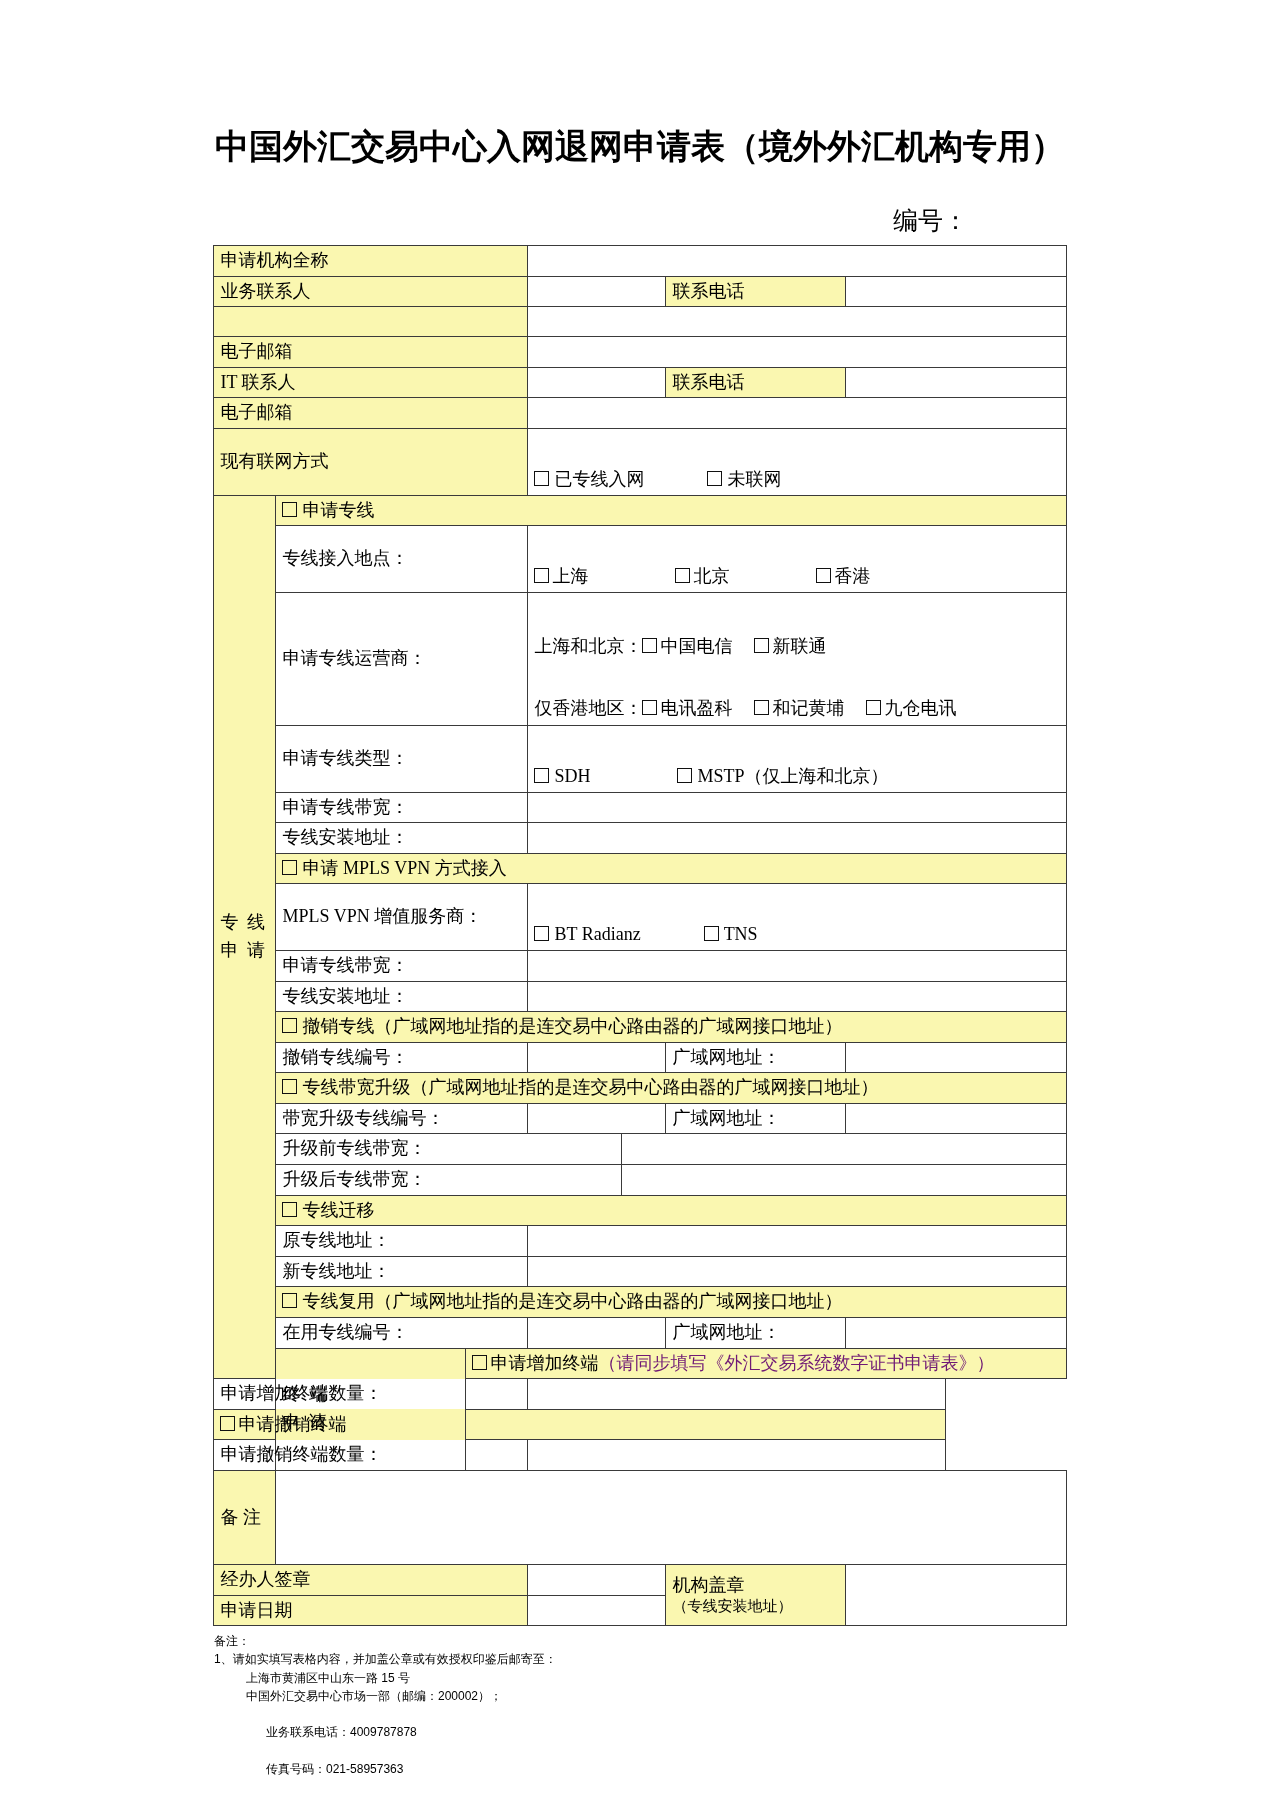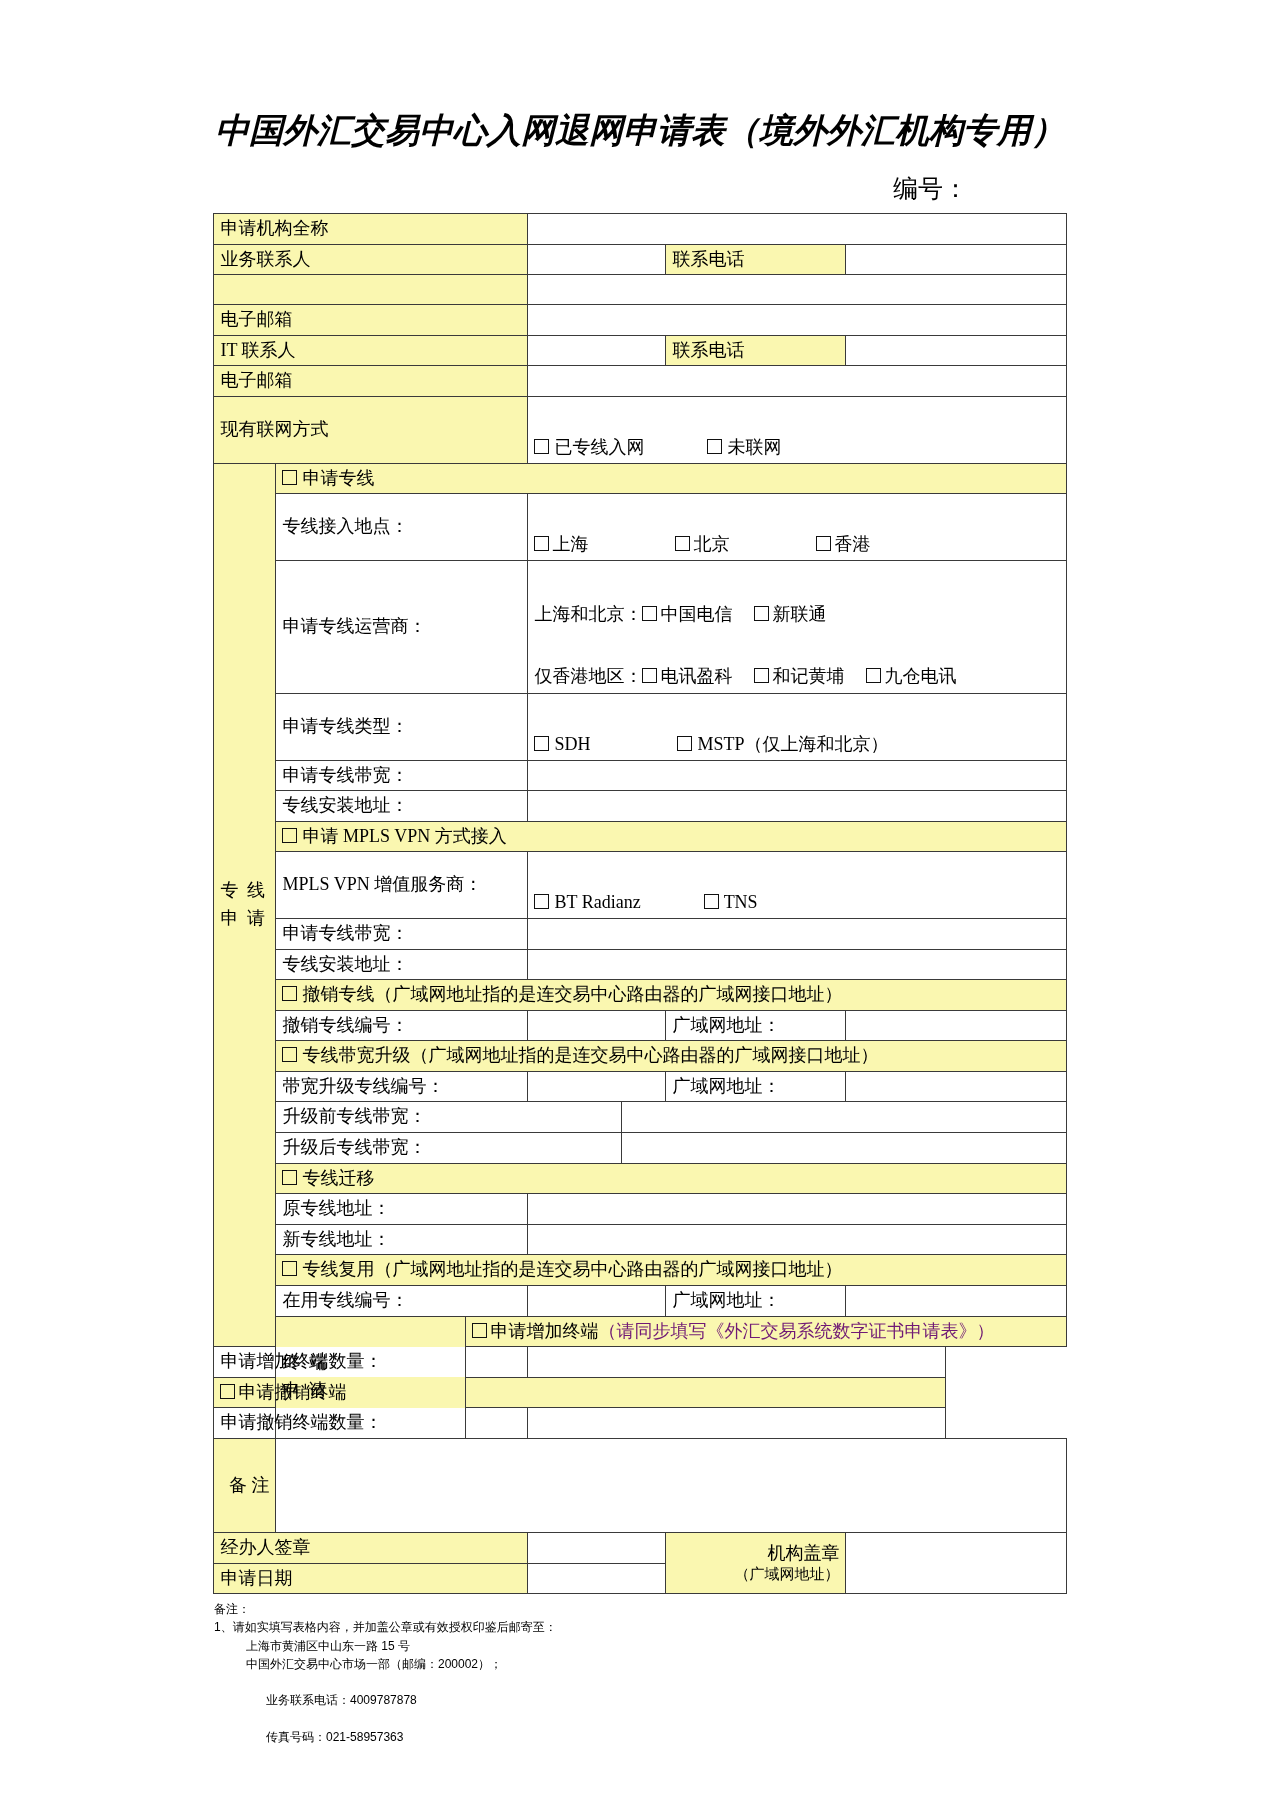--- a/index.html
+++ b/index.html
@@ -21,25 +21,24 @@
     height: 1810px;
     box-sizing: border-box;
     padding: 0;
     position: relative;
   }
   .doc-title {
     text-align: center;
     font-size: 34px;
     font-weight: bold;
     letter-spacing: 0px;
-    margin: 0;
+    margin: 16px;
     padding: 108px 0 0 0;
     font-family: "Liberation Serif", "DejaVu Serif", serif;
     white-space: nowrap;
-    font-style: italic;
   }
   .serial-line {
     text-align: right;
     padding: 18px 312px 8px 0;
     font-size: 25px;
     font-family: "Liberation Serif", "DejaVu Serif", serif;
   }
   table.form {
     border-collapse: collapse;
     table-layout: fixed;
@@ -76,21 +75,21 @@
     font-size: 18px;
     line-height: 1.55;
     letter-spacing: 2px;
     margin-top: 28px;
   }
   .opt { display: inline-block; white-space: nowrap; margin-top: 36px; }
   .gap-lg { display: inline-block; width: 78px; }
   .gap-md { display: inline-block; width: 54px; }
   .gap-xs { display: inline-block; width: 13px; }
   .red { color: #701a75; }
-  .center { text-align: right; }
+  .center { text-align: left; }
   .small { font-size: 15px; }
   .notes {
     width: 852px;
     margin: 6px auto 0 auto;
     font-size: 12px;
     line-height: 1.52;
     font-family: Liberation Sans, sans-serif;
   }
   .notes .ln { white-space: pre; }
   .notes .i1 { padding-left: 0px; }
@@ -340,21 +339,21 @@
     <tr>
       <td class="hl center" style="height:94px">备 注</td>
       <td class="white" colspan="8" style="height:94px"></td>
     </tr>
 
     <tr>
       <td class="hl lbl" colspan="3">经办人签章</td>
       <td class="white" colspan="2"></td>
       <td class="hl center" colspan="2" rowspan="2">
         <div>机构盖章</div>
-        <div class="small">（广域网地址）</div>
+        <div class="small">（专线安装地址）</div>
       </td>
       <td class="white" colspan="2" rowspan="2"></td>
     </tr>
     <tr>
       <td class="hl lbl" colspan="3">申请日期</td>
       <td class="white" colspan="2"></td>
     </tr>
 
   </tbody>
     </table>

